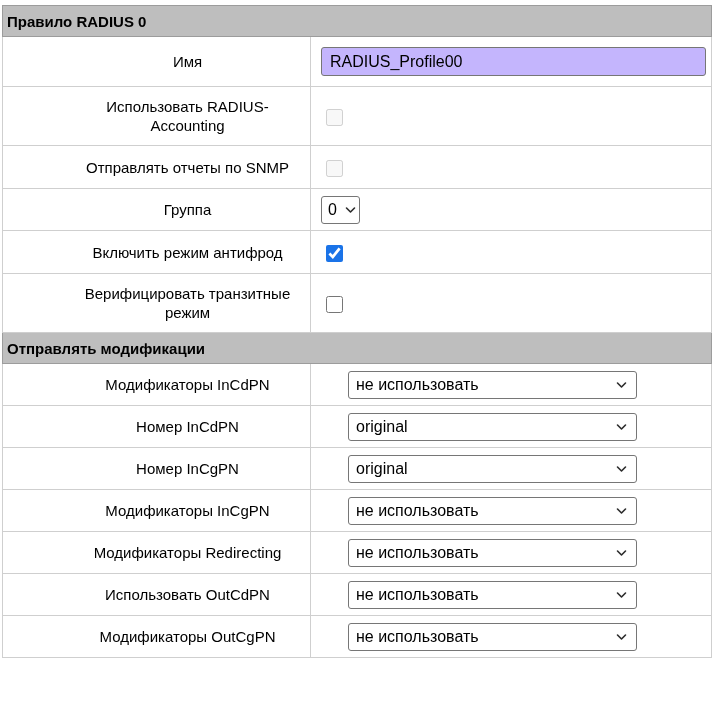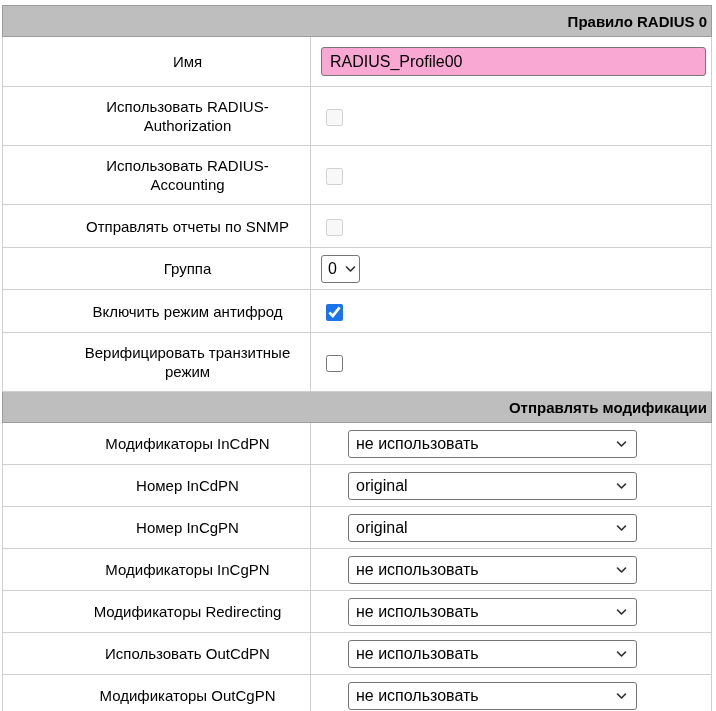--- a/index.html
+++ b/index.html
@@ -22,21 +22,21 @@
     border: 1px solid #cfcfcf;
     vertical-align: middle;
     font-size: 15px;
     line-height: 19px;
   }
 
   tr.section-row td {
     background: #bebebe;
     border: 1px solid #9c9c9c;
     font-weight: bold;
-    text-align: right;
+    text-align: left;
     height: 31px;
     padding: 2px 4px;
   }
 
   td.label {
     text-align: center;
     padding: 10px 8px 10px 70px;
     height: 43px;
   }
   td.control {
@@ -44,21 +44,21 @@
     height: 43px;
   }
   tr.row-text td { height: 50px; }
   tr.row-select td { height: 42px; }
 
   input.text-input {
     width: 385px;
     height: 29px;
     border: 1px solid #767676;
     border-radius: 3px;
-    background: #f9a8d4;
+    background: #c4b5fd;
     font-family: "Liberation Sans", sans-serif;
     font-size: 16px;
     padding: 0 8px;
     outline: none;
   }
 
   input.checkbox {
     width: 17px;
     height: 17px;
     margin: 0 0 0 5px;
@@ -106,24 +106,20 @@
       <col class="c-label">
       <col class="c-control">
     </colgroup>
   <tbody id="form-body">
       <tr class="section-row">
         <td colspan="2">Правило RADIUS 0</td>
       </tr>
       <tr class="row-text">
         <td class="label">Имя</td>
         <td class="control"><input type="text" class="text-input" value="RADIUS_Profile00" style=""></td>
-      </tr>
-      <tr>
-        <td class="label">Использовать RADIUS-Authorization</td>
-        <td class="control"><input type="checkbox" class="checkbox" disabled="" style=""></td>
       </tr>
       <tr>
         <td class="label">Использовать RADIUS-Accounting</td>
         <td class="control"><input type="checkbox" class="checkbox" disabled="" style=""></td>
       </tr>
       <tr>
         <td class="label">Отправлять отчеты по SNMP</td>
         <td class="control"><input type="checkbox" class="checkbox" disabled="" style=""></td>
       </tr>
       <tr class="row-select">

